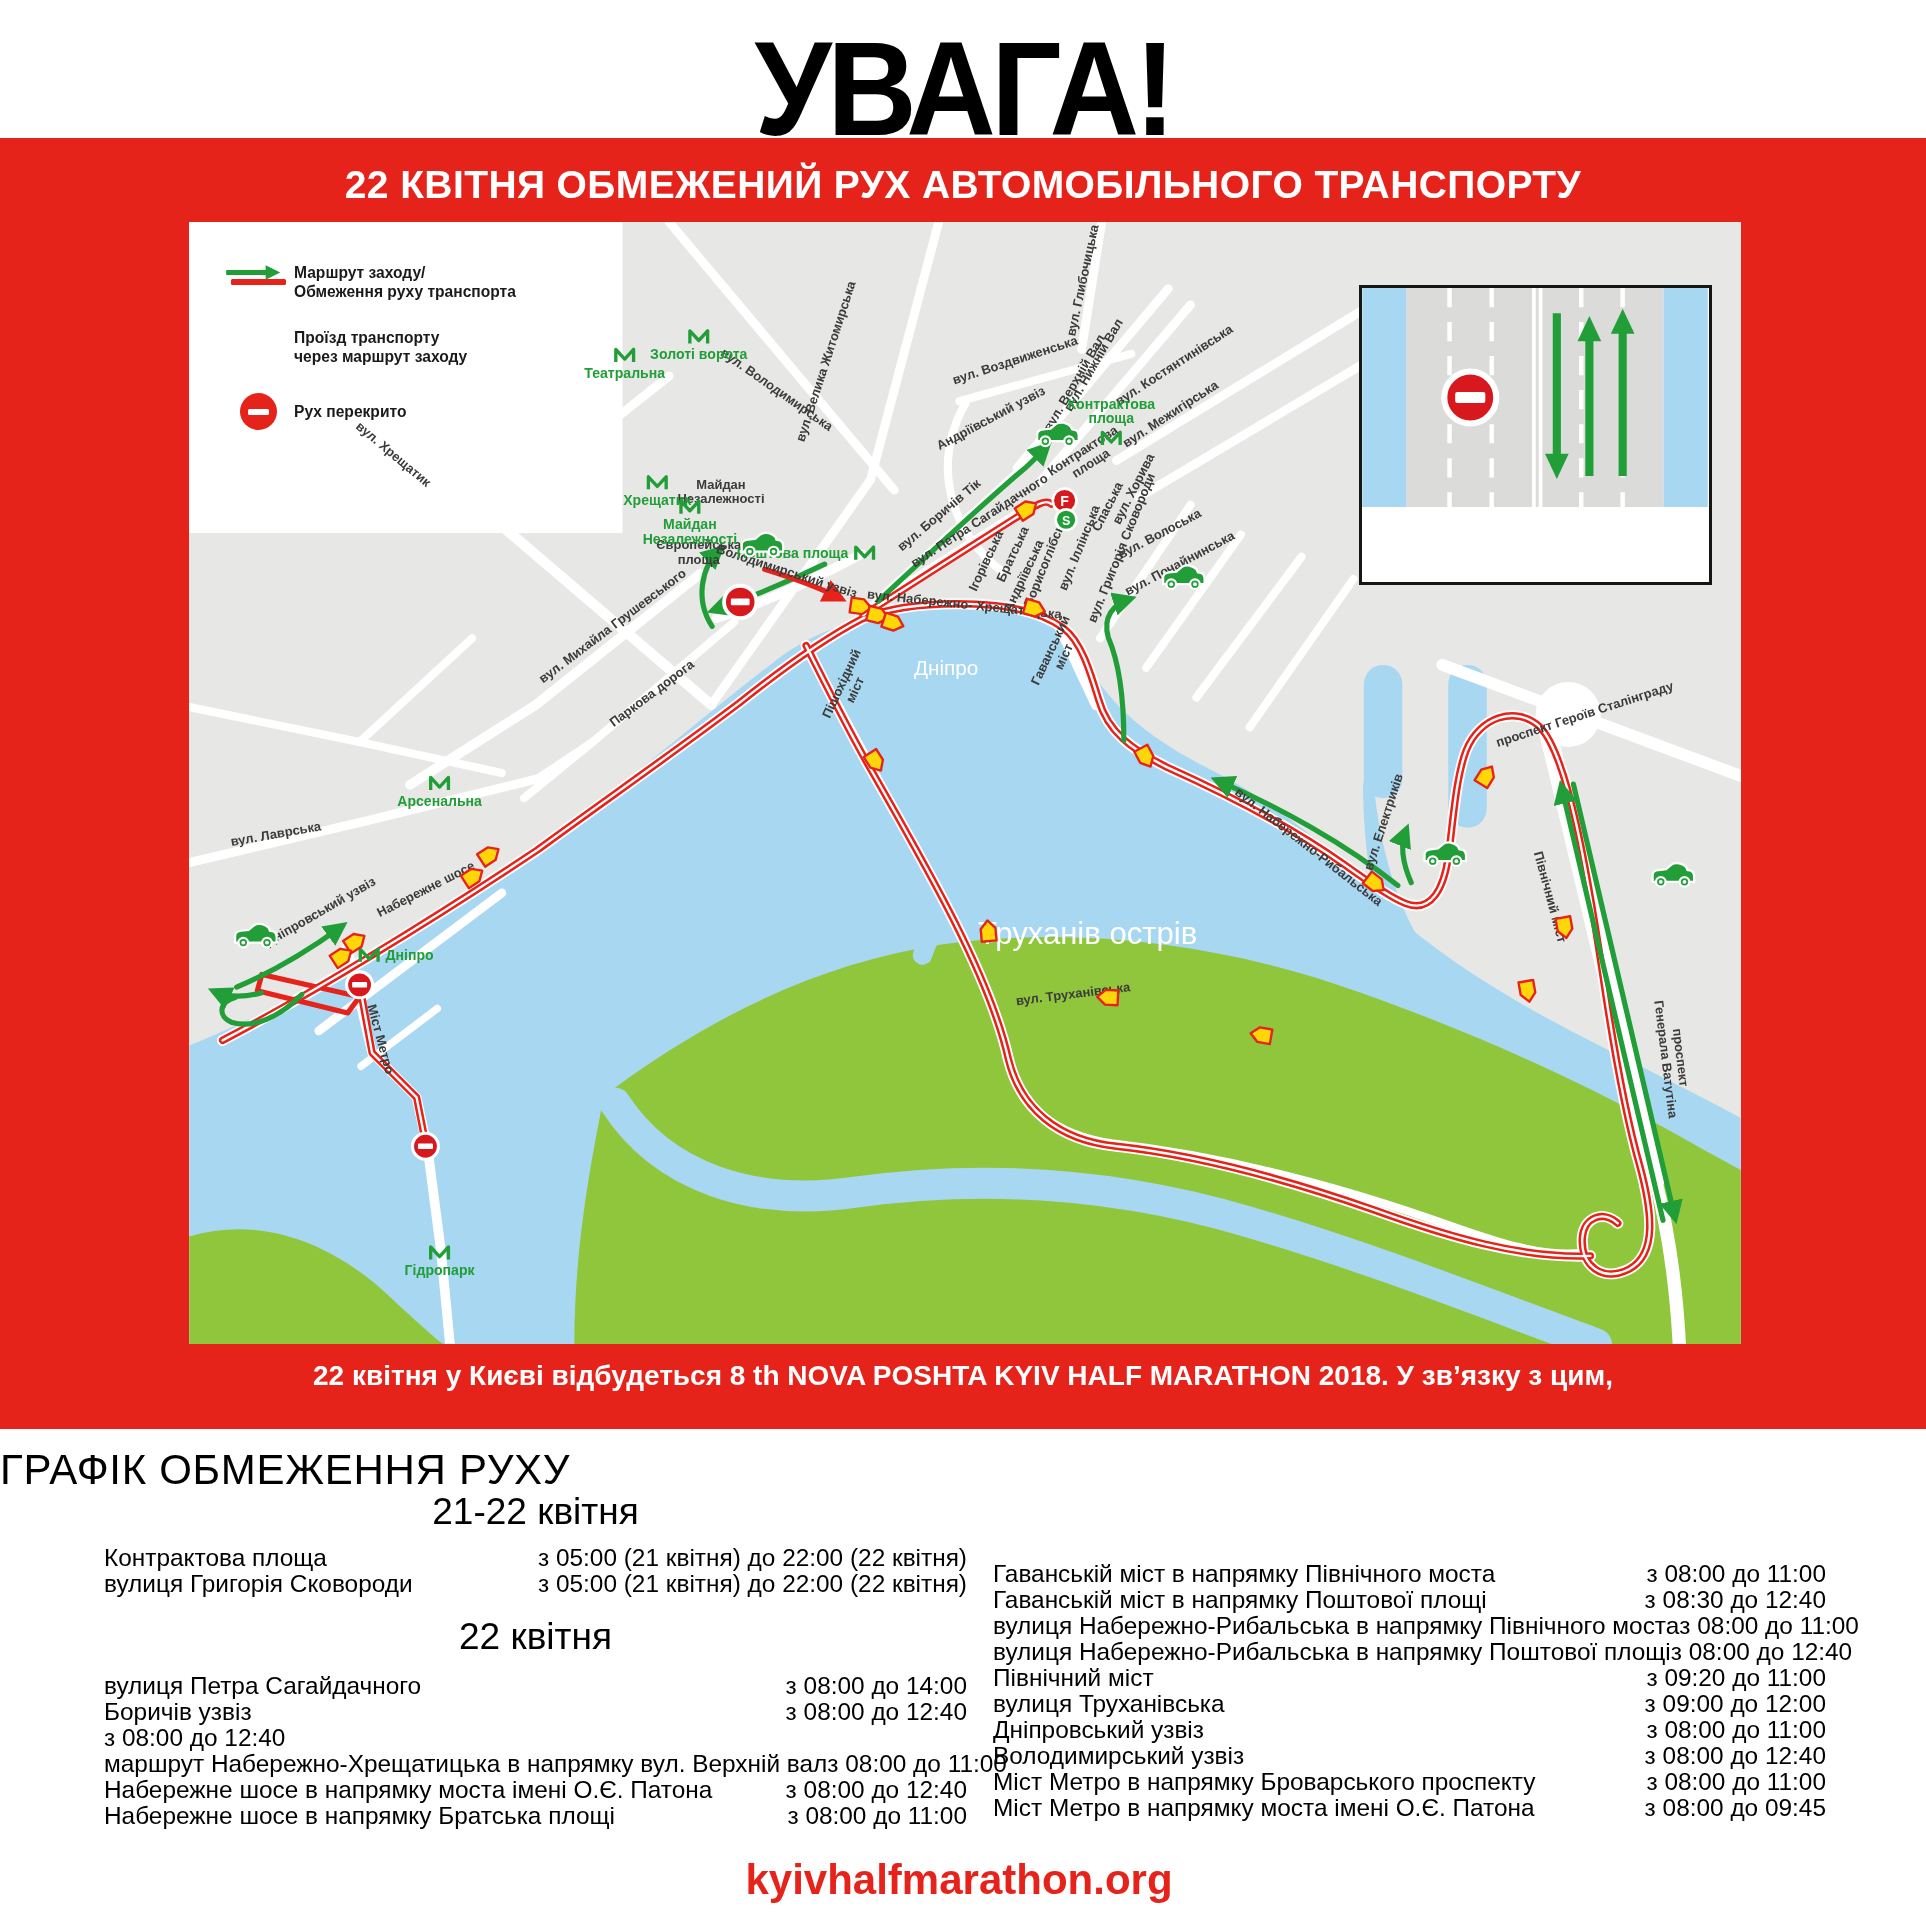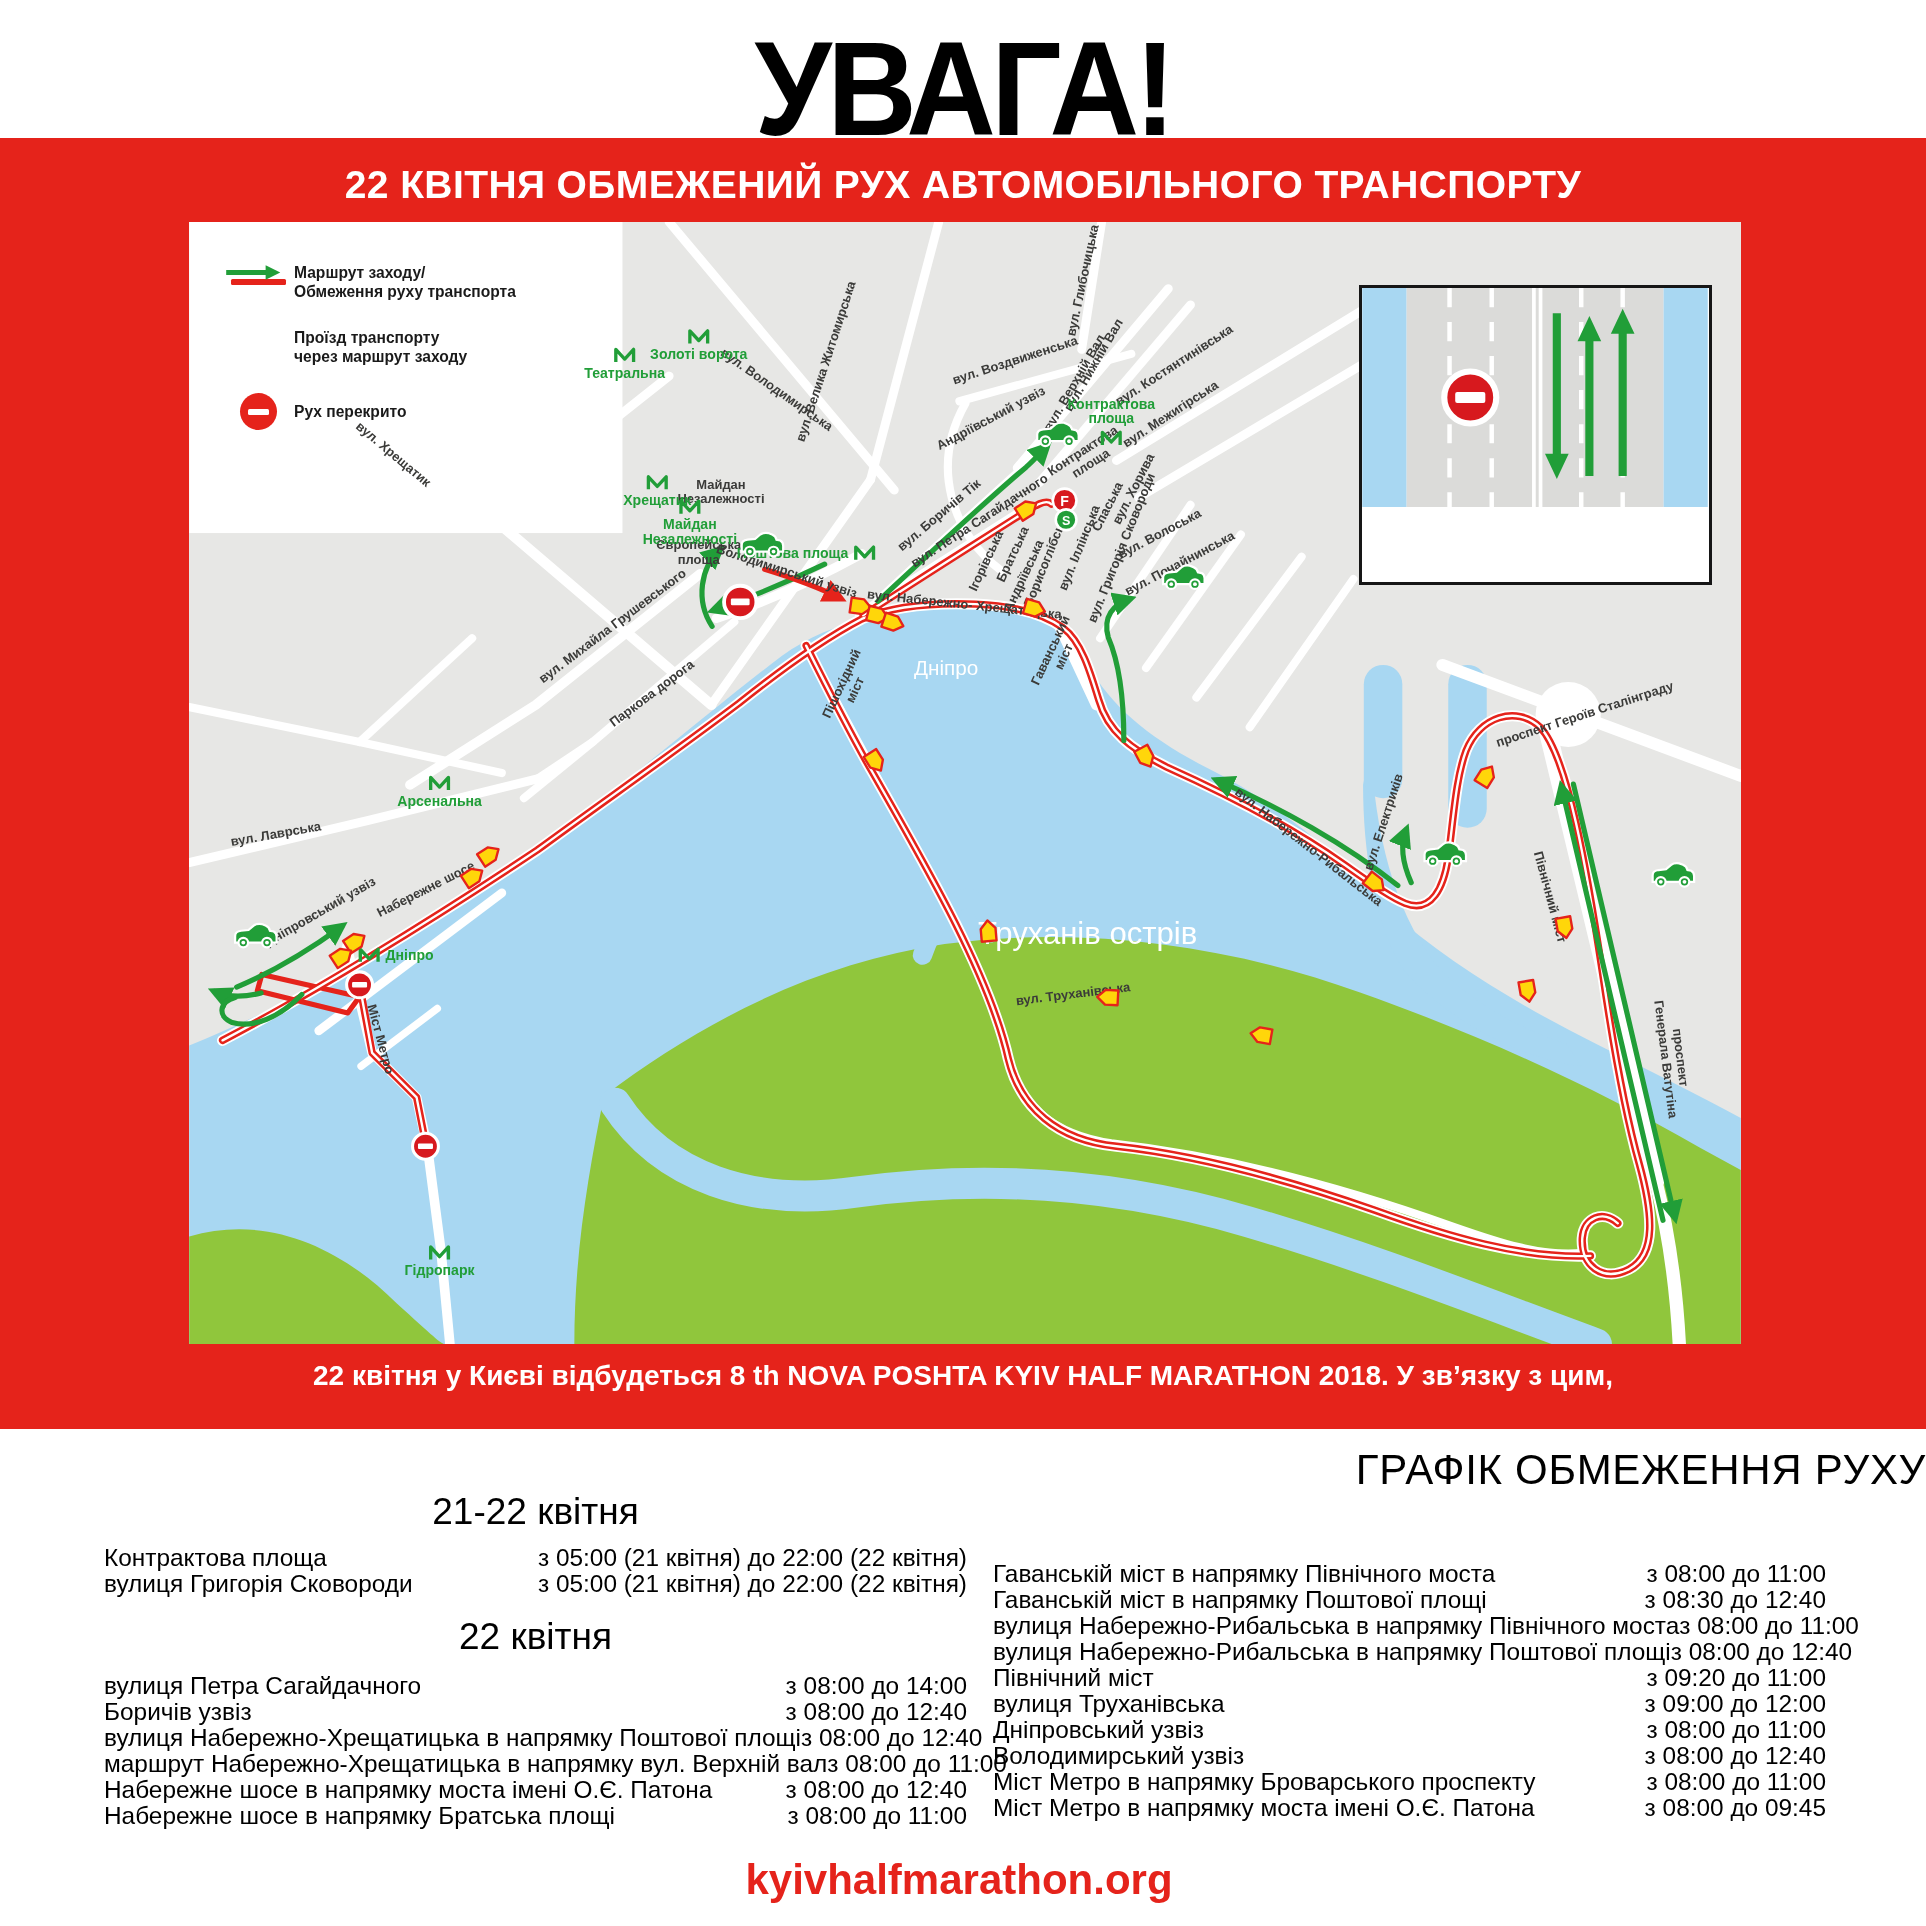--- a/index.html
+++ b/index.html
@@ -26,21 +26,21 @@
   .noentry{width:37px;height:37px;border-radius:50%;background:var(--red);position:relative;}
   .noentry:after{content:"";position:absolute;left:8.1px;top:15.6px;width:21px;height:6px;background:#fff;border-radius:1.5px;}
   
   .inset{left:1170px;top:63px;width:353px;height:300px;background:#fff;border:3.7px solid #161616;box-sizing:border-box;}
   .inset-title{text-align:center;font-size:20px;font-weight:800;margin-top:6px;color:#111;}
   .inset-sub{text-align:center;font-size:17px;font-weight:400;color:#222;margin-top:1.5px;}
   .inset svg{position:absolute;left:0;bottom:0;}
   
   .notice{left:0;right:0;top:1216px;text-align:center;color:#fff;font-size:28px;font-weight:800;line-height:43px;}
   
-  .graph-heading{left:0;right:0;top:1446px;text-align:right;font-size:42px;font-weight:400;letter-spacing:0.7px;color:#000;}
+  .graph-heading{left:0;right:10px;top:1446px;text-align:left;font-size:42px;font-weight:400;letter-spacing:0.7px;color:#000;}
   .group-head{text-align:center;font-size:37px;font-weight:400;color:#000;}
   .h2122{left:104px;width:863px;top:1491px;}
   .col{font-size:24.4px;color:#000;}
   .left-col{left:104px;top:1545px;width:863px;}
   .right-col{left:993px;top:1545px;width:833px;margin-top:16px;}
   .srow{display:flex;justify-content:space-between;line-height:26px;white-space:nowrap;}
   .g2head{margin:19px 0 15px 0;}
   .footer{left:0;right:8px;top:1856px;text-align:center;font-size:42px;font-weight:800;color:var(--red);}
   :root{--red:#E5231B;--green:#219E38;}
 </style>
@@ -376,21 +376,20 @@
   <div id="left-g2">
       <div class="srow">
         <span>вулиця Петра Сагайдачного</span>
         <span>з 08:00 до 14:00</span>
       </div>
       <div class="srow">
         <span>Боричів узвіз</span>
         <span>з 08:00 до 12:40</span>
       </div>
       <div class="srow">
-        <span>вулиця Набережно-Хрещатицька в напрямку Поштової площі</span>
         <span>з 08:00 до 12:40</span>
       </div>
       <div class="srow">
         <span>маршрут Набережно-Хрещатицька в напрямку вул. Верхній вал</span>
         <span>з 08:00 до 11:00</span>
       </div>
       <div class="srow">
         <span>Набережне шосе в напрямку моста імені О.Є. Патона</span>
         <span>з 08:00 до 12:40</span>
       </div>

